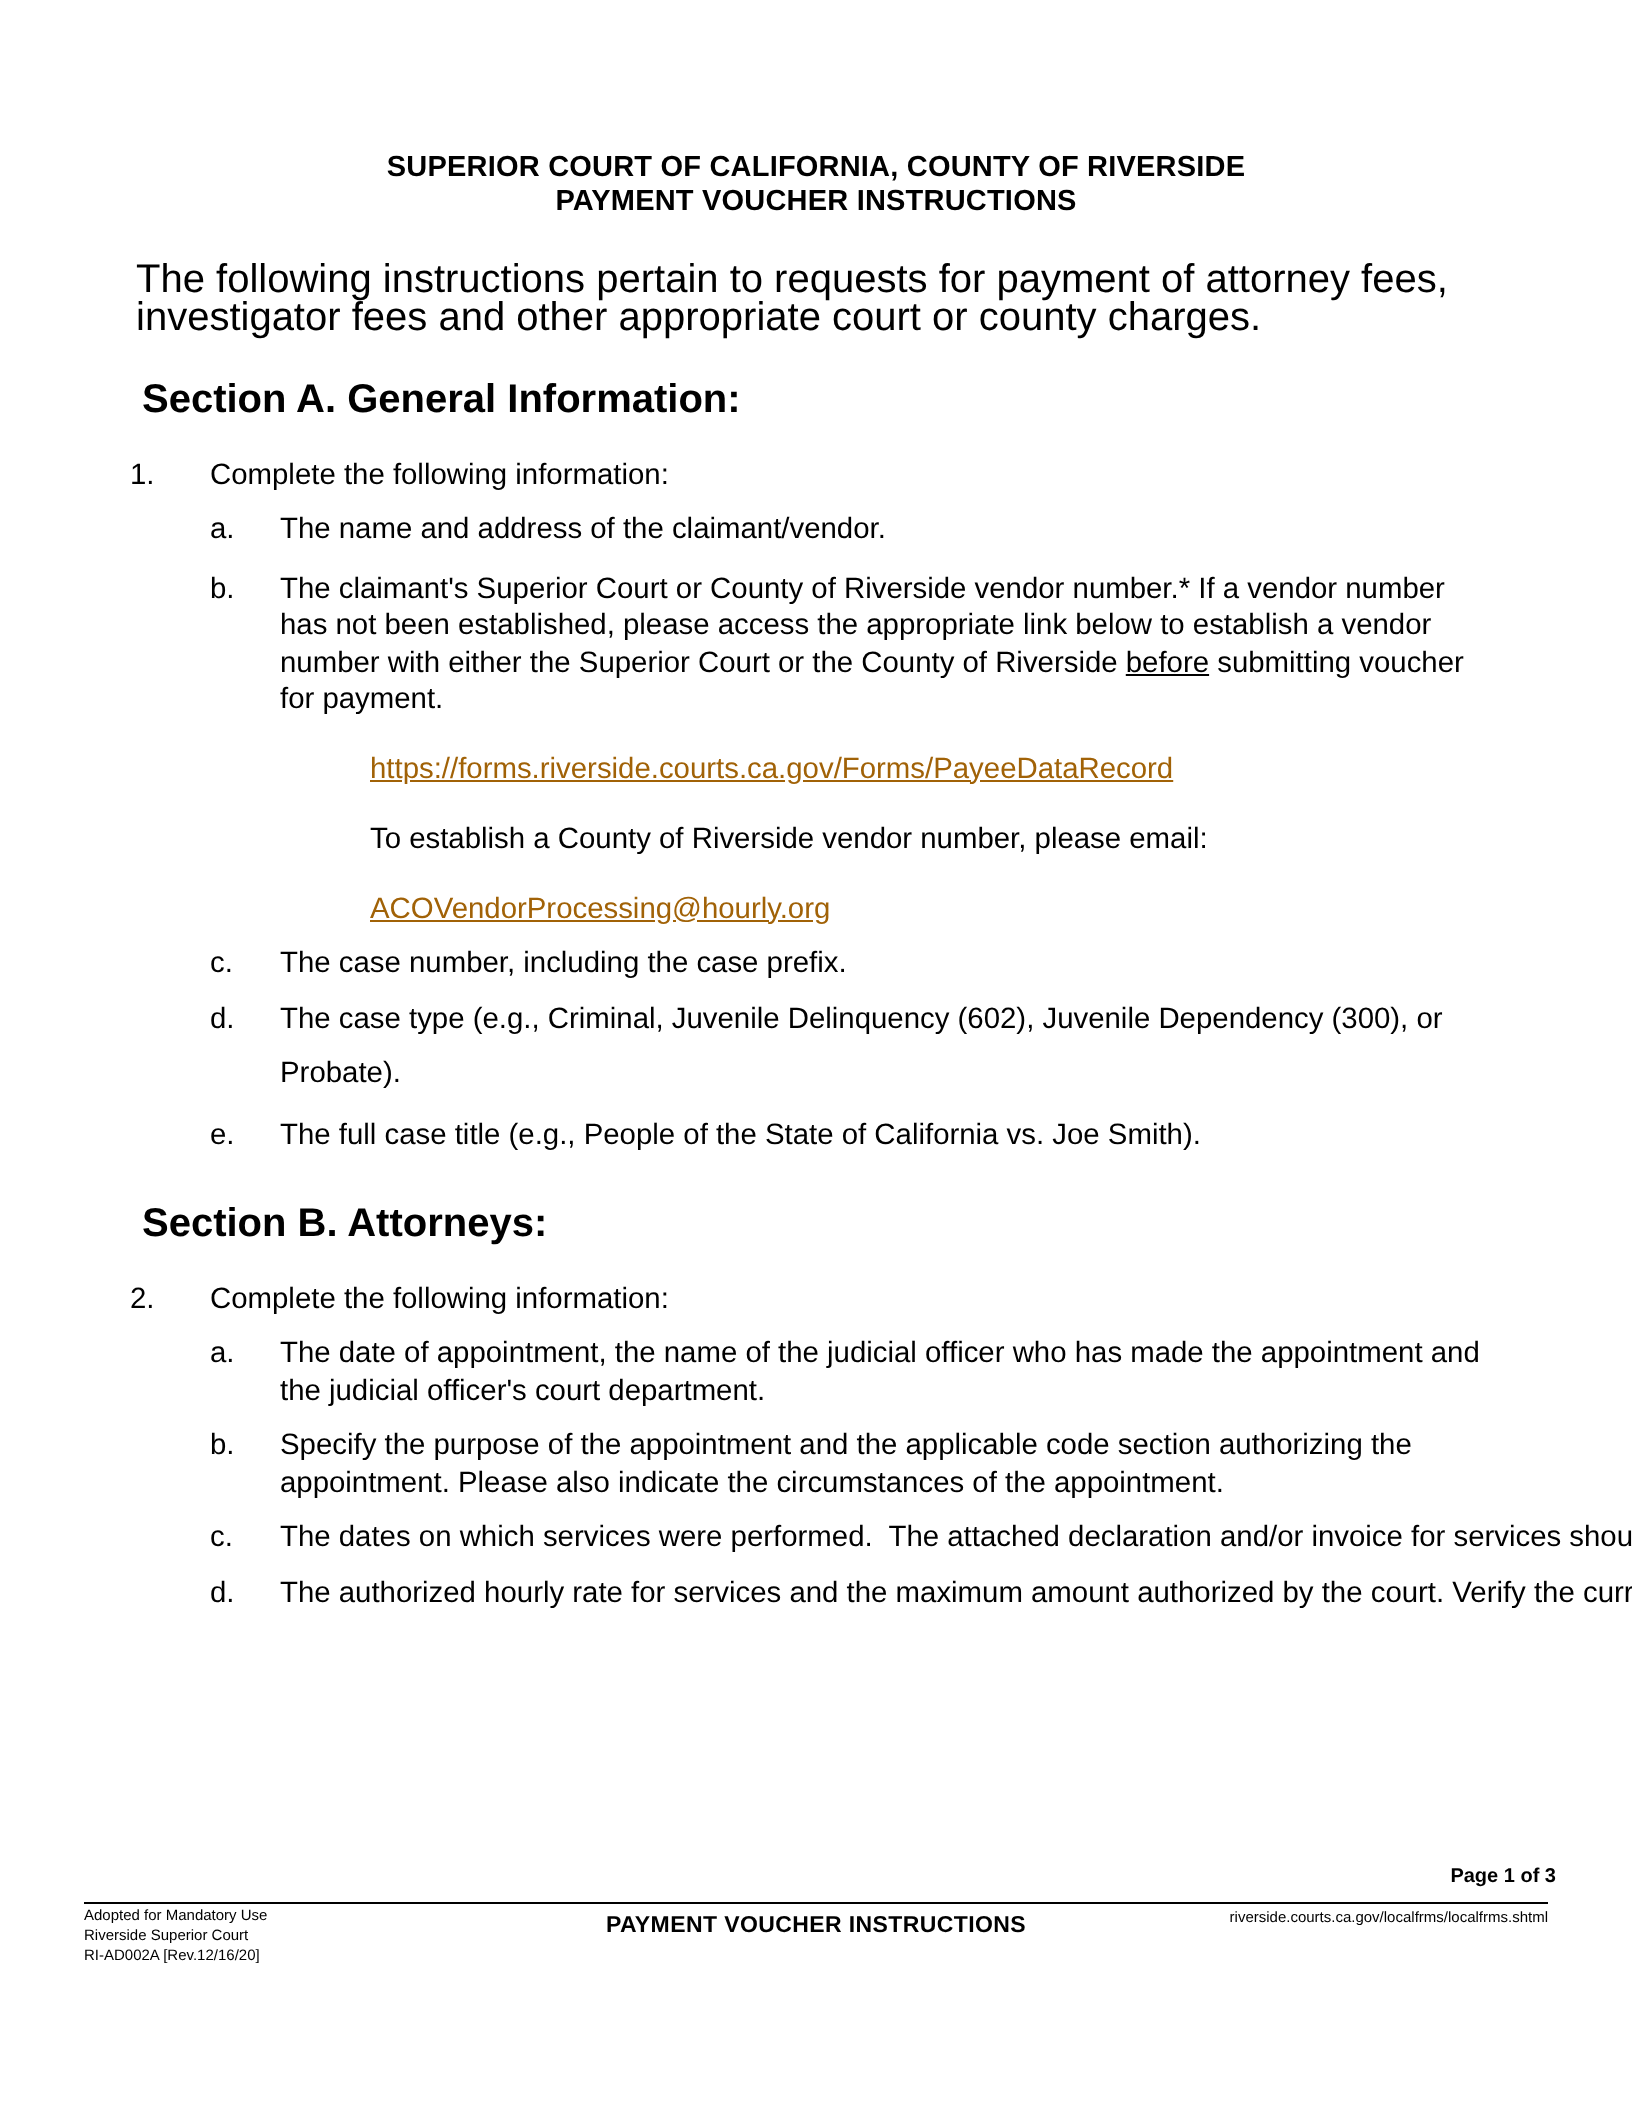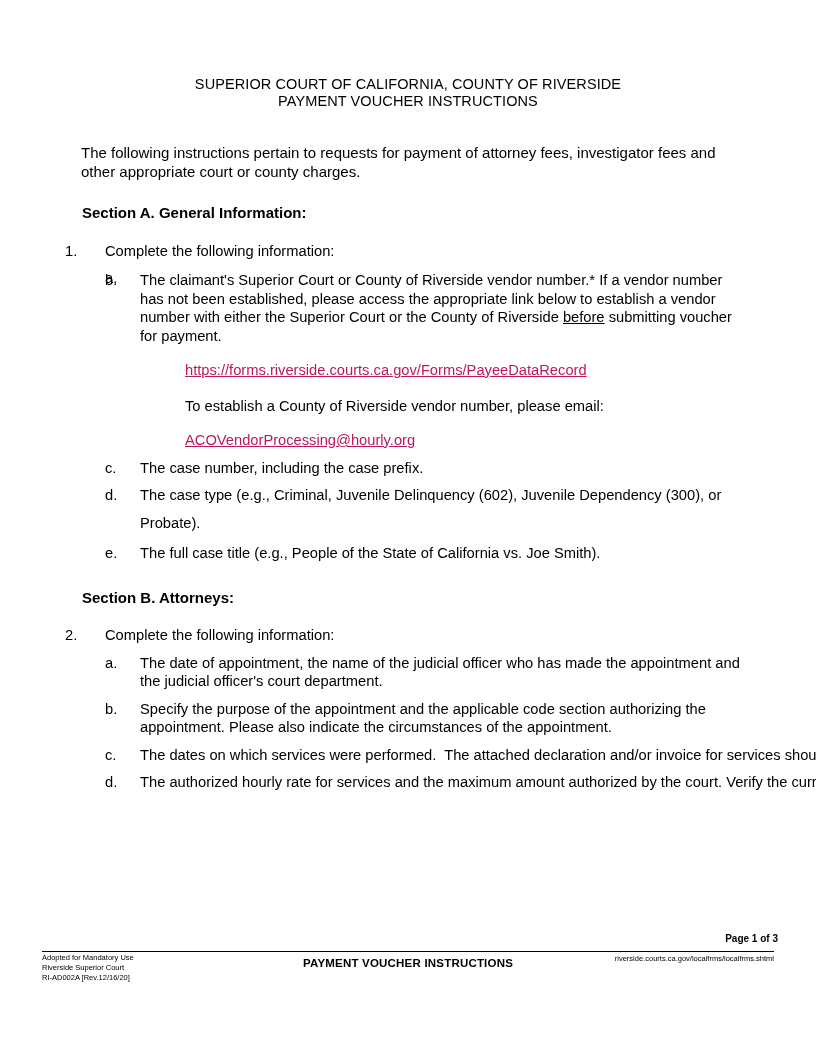--- a/index.html
+++ b/index.html
@@ -24,45 +24,45 @@
   
   .title-block {
     position: absolute;
     left: 0;
     top: 76px;
     width: 816px;
     text-align: center;
   }
   .title-line {
     font-size: 14.5px;
-    font-weight: normal;
+    font-weight: bold;
     letter-spacing: 0.1px;
     line-height: 17px;
   }
 
   
   .content {
     position: absolute;
     left: 65px;
     top: 128px;
     width: 684px;
   }
   .para {
-    font-size: 15px;
-    line-height: 18.5px;
-    margin: 16px;
+    font-size: 20px;
+    line-height: 18.5px;
+    margin: 3px;
   }
   .intro {
     margin-bottom: 0;
   }
   .section-head {
-    font-size: 15px;
-    font-weight: bold;
-    line-height: 18.5px;
-    margin: 23px 0 0 17px;
+    font-size: 20px;
+    font-weight: bold;
+    line-height: 18.5px;
+    margin: 23px 0 0 6px;
   }
 
   
   .num-item {
     position: relative;
     padding-left: 40px;
     font-size: 14.7px;
     line-height: 18.5px;
     margin-top: 19px;
   }
@@ -94,21 +94,21 @@
   
   .sub-block {
     padding-left: 120px;
     font-size: 14.7px;
     line-height: 18.5px;
     margin-top: 15px;
   }
   .sub-block.second { margin-top: 17px; }
 
   .link {
-    color: #be185d;
+    color: #a16207;
     text-decoration: underline;
     cursor: pointer;
     margin-top: 16px;
   }
 
   .note {
     padding-left: 65px;
     font-size: 14.7px;
     font-style: italic;
     line-height: 18.5px;
@@ -186,20 +186,21 @@
 
     <div class="section-head">Section A. General Information:</div>
 
     <div class="num-item">
       <span class="marker">1.</span>
       <span>Complete the following information:</span>
     </div>
 
     <div class="alpha-item">
       <span class="marker">a.</span>
+      <span>The name and address of the claimant/vendor.</span>
     </div>
 
     <div class="alpha-item gap-b">
       <span class="marker">b.</span>
       <span>The claimant's Superior Court or County of Riverside vendor number.* If a vendor number has not been established, please access the appropriate link below to establish a vendor number with either the Superior Court or the County of Riverside </span><u class="ul">before</u><span> submitting voucher for payment.</span>
     </div>
 
     <div class="sub-block">
       <div class="link">https://forms.riverside.courts.ca.gov/Forms/PayeeDataRecord</div>
     </div>

